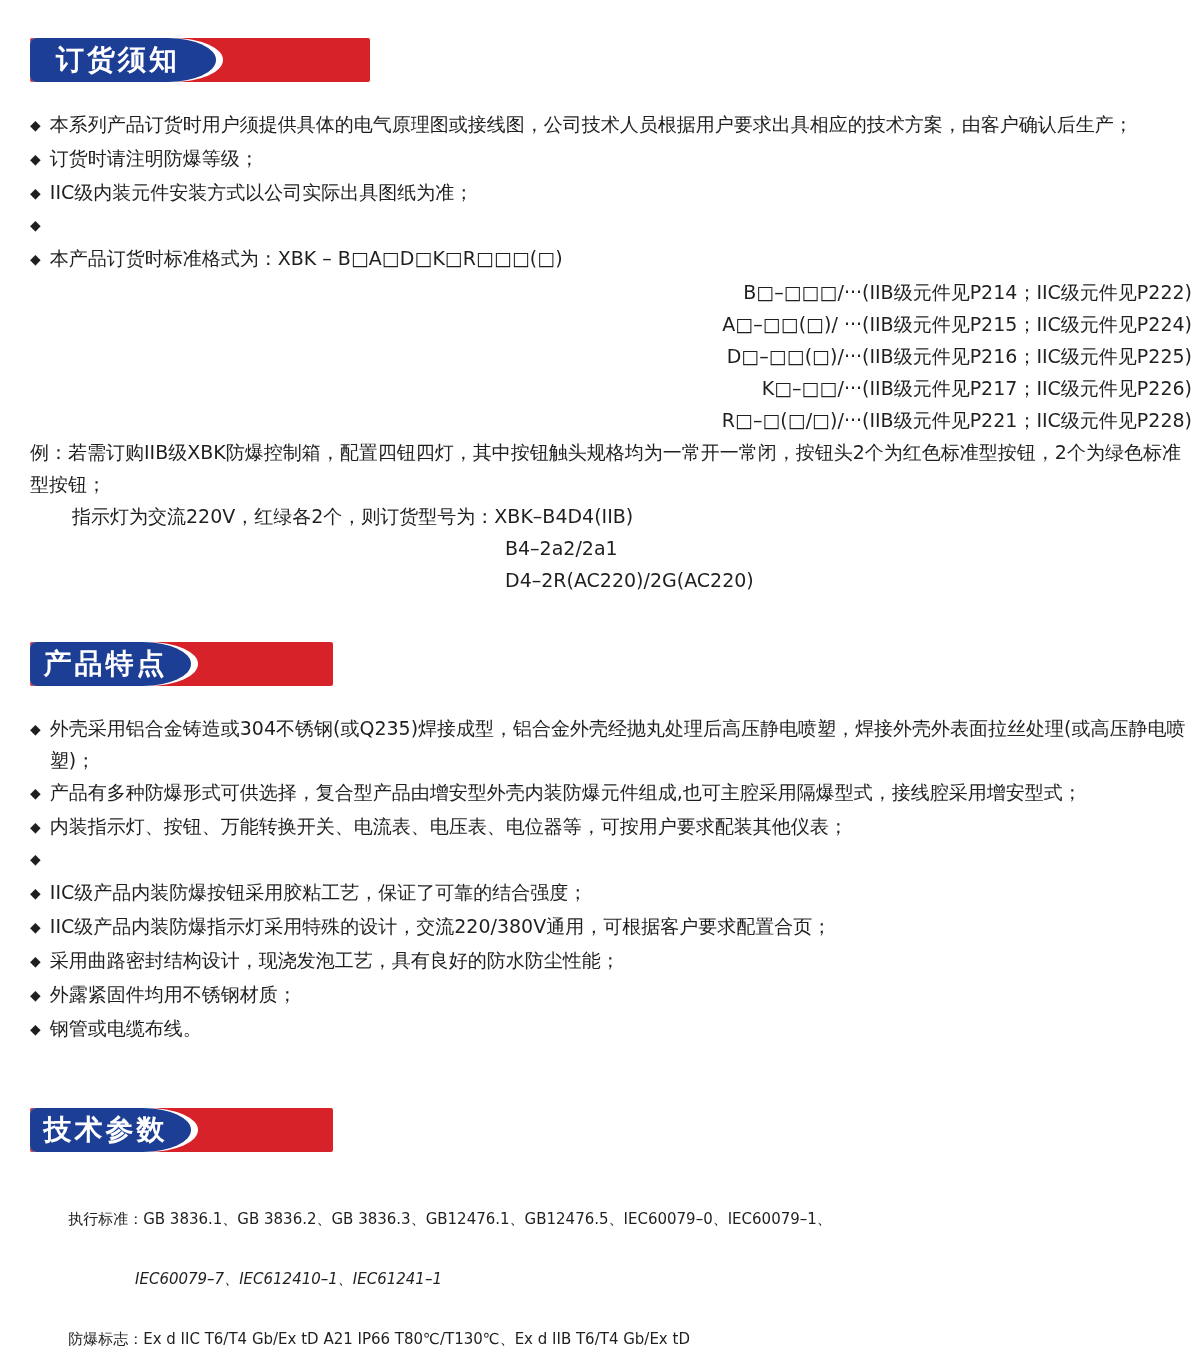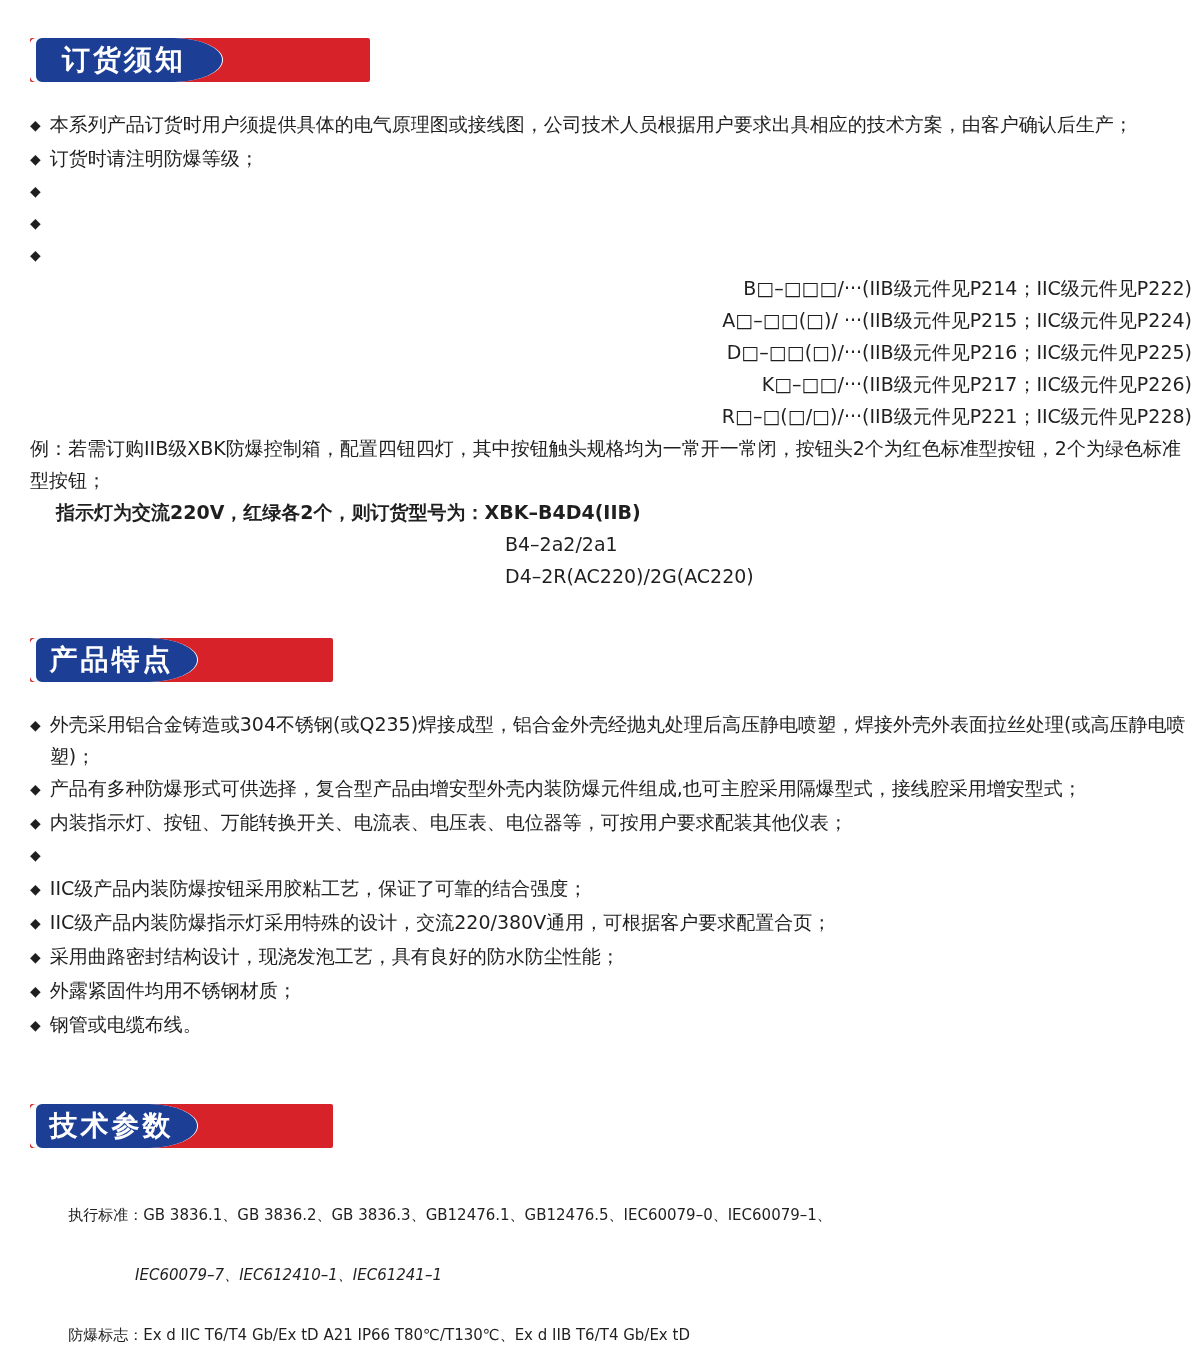--- a/index.html
+++ b/index.html
@@ -17,34 +17,34 @@
   .page{width:1200px;height:1361px;padding:0 8px 0 30px;}
   
   .banner{position:relative;height:44px;width:340px;}
   .banner.std{width:303px;}
   .banner-red{position:absolute;inset:0;background:var(--red);border-radius:2px;}
   .banner-arc{position:absolute;left:0;top:0;bottom:0;width:193px;background:#ffffff;
     border-radius:6px 52px 52px 6px / 6px 23px 23px 6px;}
   .banner.std .banner-arc{width:168px;}
   .banner-blue{position:absolute;left:0;top:0;bottom:0;width:186px;background:var(--blue);
     border-radius:6px 48px 48px 6px / 6px 22px 22px 6px;
-    display:flex;align-items:center;justify-content:center;margin-left:6px;}
+    display:flex;align-items:center;justify-content:center;}
   .banner.std .banner-blue{width:161px;justify-content:center;}
   .banner-title{color:#ffffff;font-weight:bold;font-size:28px;letter-spacing:3px;
     padding-right:10px;white-space:nowrap;}
   
   .mt-banner1{margin-top:38px;}
   .mt-banner2{margin-top:46px;}
   .mt-banner3{margin-top:62px;border-radius:11px;}
   .content{margin-top:26px;}
   .line{line-height:32px;font-size:19px;white-space:pre-wrap;}
   .bullet-line{display:flex;align-items:baseline;}
   .diamond{font-size:14px;margin-right:9px;flex:0 0 auto;transform:translateY(-1px);}
   .indent-format{margin-left:280px;text-align:right;}
-  .indent-example2{margin-left:26px;font-weight:bold;}
+  .indent-example2{margin-left:42px;}
   .indent-codes{margin-left:475px;}
   
   .specs{margin-top:22px;}
   .spec-line{line-height:30px;font-size:15px;white-space:pre-wrap;}
   .spec-label{display:inline-block;}
   .spec-cont{margin-left:105px;font-style:italic;}
 </style>
 </head>
 <body>
 
@@ -63,26 +63,28 @@
       <div class="line bullet-line">
         <span class="diamond">◆</span>
         <span>本系列产品订货时用户须提供具体的电气原理图或接线图，公司技术人员根据用户要求出具相应的技术方案，由客户确认后生产；</span>
       </div>
       <div class="line bullet-line">
         <span class="diamond">◆</span>
         <span>订货时请注明防爆等级；</span>
       </div>
       <div class="line bullet-line">
         <span class="diamond">◆</span>
+        <span>IIC级内装元件安装方式以公司实际出具图纸为准；</span>
       </div>
       <div class="line bullet-line">
         <span class="diamond">◆</span>
       </div>
       <div class="line bullet-line">
         <span class="diamond">◆</span>
+        <span>本产品订货时标准格式为：XBK – B□A□D□K□R□□□(□)</span>
       </div>
 
       <div class="line indent-format">B□–□□□/···(IIB级元件见P214；IIC级元件见P222)</div>
       <div class="line indent-format">A□–□□(□)/ ···(IIB级元件见P215；IIC级元件见P224)</div>
       <div class="line indent-format">D□–□□(□)/···(IIB级元件见P216；IIC级元件见P225)</div>
       <div class="line indent-format">K□–□□/···(IIB级元件见P217；IIC级元件见P226)</div>
       <div class="line indent-format">R□–□(□/□)/···(IIB级元件见P221；IIC级元件见P228)</div>
 
       <div class="line">例：若需订购IIB级XBK防爆控制箱，配置四钮四灯，其中按钮触头规格均为一常开一常闭，按钮头2个为红色标准型按钮，2个为绿色标准型按钮；</div>
       <div class="line indent-example2">指示灯为交流220V，红绿各2个，则订货型号为：XBK–B4D4(IIB)</div>

